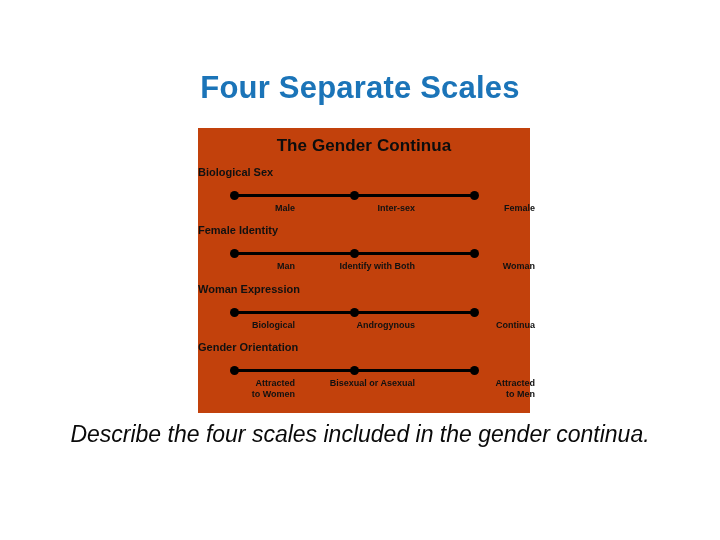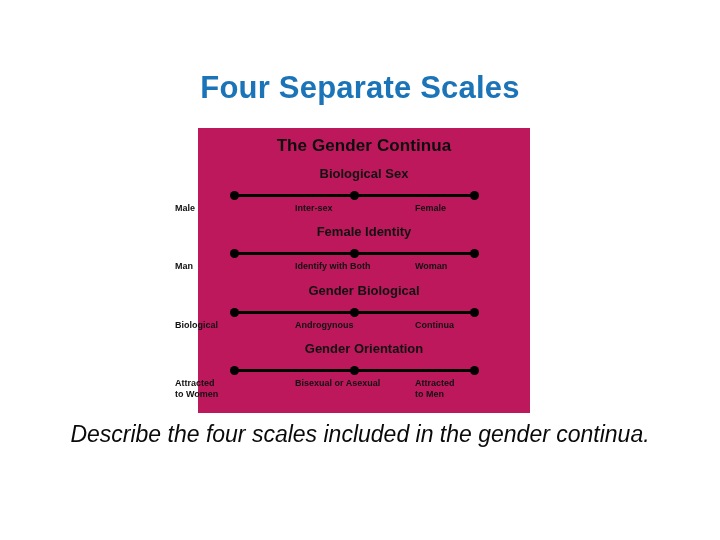--- a/index.html
+++ b/index.html
@@ -31,21 +31,21 @@
     white-space: nowrap;
   }
 
   
   .diagram {
     position: absolute;
     left: 198px;
     top: 128px;
     width: 332px;
     height: 285px;
-    background: #be185d;
+    background: #c2410c;
   }
 
   .diagram-title {
     position: absolute;
     left: 0;
     top: 8px;
     width: 332px;
     text-align: center;
     font-family: "Liberation Sans", sans-serif;
     font-size: 17px;
@@ -65,23 +65,22 @@
   .scale-row.r0 { top: 38px; }
   .scale-row.r1 { top: 96px; }
   .scale-row.r2 { top: 155px; }
   .scale-row.r3 { top: 213px; }
 
   .scale-name {
     position: absolute;
     left: 0;
     top: 0;
     width: 332px;
-    text-align: center;
-    font-family: "Liberation Sans", sans-serif;
-    font-size: 13px;
+    font-family: "Liberation Sans", sans-serif;
+    font-size: 11px;
     font-weight: bold;
     color: #111111;
     white-space: nowrap;
   }
 
   
   .axis {
     position: absolute;
     left: 36px;
     top: 28px;
@@ -100,21 +99,21 @@
   }
   .dot.left   { left: 32px; }
   .dot.center { left: 152px; }
   .dot.right  { left: 272px; }
 
   
   .tick-label {
     position: absolute;
     top: 37px;
     width: 120px;
-    text-align: left;
+    text-align: right;
     font-family: "Liberation Sans", sans-serif;
     font-size: 9px;
     font-weight: bold;
     line-height: 11px;
     color: #111111;
   }
   .tick-label.left   { left: -23px; }
   .tick-label.center { left:  97px; }
   .tick-label.right  { left: 217px; }
 
@@ -178,21 +177,21 @@
       <span>Identify with Both</span>
       <span></span>
     </div>
     <div class="tick-label right">
       <span>Woman</span>
       <span></span>
     </div>
   </div>
 
   <div class="scale-row r2">
-    <div class="scale-name">Gender Biological</div>
+    <div class="scale-name">Woman Expression</div>
     <div class="axis"></div>
     <div class="dot left"></div>
     <div class="dot center"></div>
     <div class="dot right"></div>
     <div class="tick-label left">
       <span>Biological</span>
       <span></span>
     </div>
     <div class="tick-label center">
       <span>Androgynous</span>

